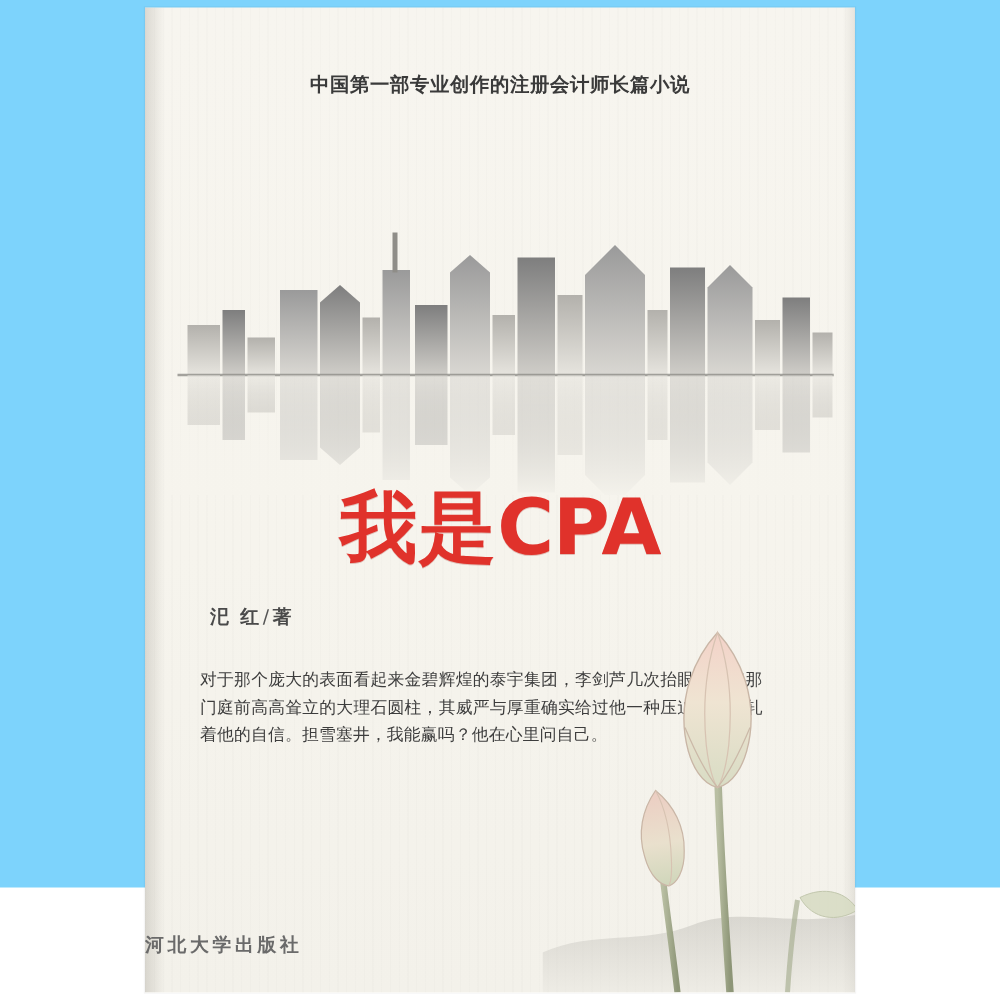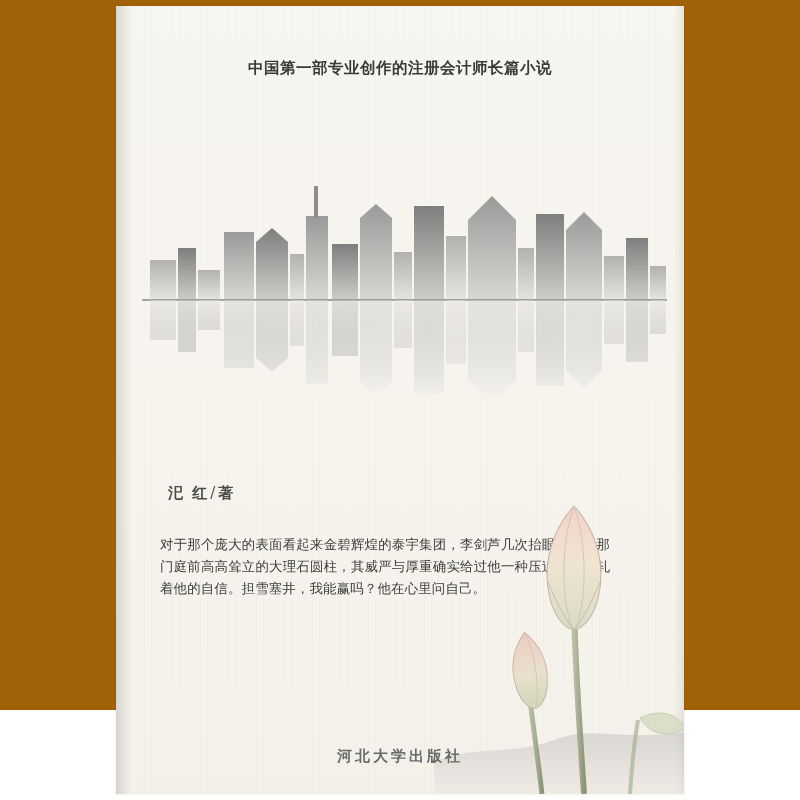--- a/index.html
+++ b/index.html
@@ -13,21 +13,21 @@
     font-family: "Liberation Sans", sans-serif;
     overflow: hidden;
   }
 
   #cover {
     position: absolute;
     left: 0;
     top: 0;
     width: 800px;
     height: 710px;
-    background: #a16207;
+    background: #7dd3fc;
   }
 
   
   .paper {
     position: absolute;
     left: 116px;
     top: 6px;
     width: 568px;
     height: 788px;
     background:
@@ -143,21 +143,20 @@
     text-align: justify;
     letter-spacing: 0.2px;
   }
 
   
   .publisher {
     position: absolute;
     left: 0;
     right: 0;
     bottom: 28px;
-    text-align: center;
     font-family: "DejaVu Sans", "Liberation Sans", sans-serif;
     font-size: 15px;
     font-weight: 700;
     color: #6a6a6a;
     letter-spacing: 3px;
   }
 
   
   .lotus {
     position: absolute;
@@ -257,20 +256,23 @@
         <rect x="0" y="144" width="540" height="96" fill="#f6f4ed" opacity="0"></rect>
         <rect x="0" y="144" width="540" height="96" style="fill:#f6f4ed" opacity="0.0"></rect>
         <linearGradient id="fade" x1="0" y1="0" x2="0" y2="1">
           <stop offset="0%" stop-color="#f6f4ed" stop-opacity="0"></stop>
           <stop offset="100%" stop-color="#f6f4ed" stop-opacity="1"></stop>
         </linearGradient>
         <rect x="0" y="144" width="540" height="100" fill="url(#fade)"></rect>
       </svg>
     </div>
 
+    <div class="title">
+      <span>我是</span><span class="latin">CPA</span>
+    </div>
 
     <div class="author">
       <span>汜 红</span><span class="slash">/</span><span>著</span>
     </div>
 
     <div class="blurb">对于那个庞大的表面看起来金碧辉煌的泰宇集团，李剑芦几次抬眼眺望它那门庭前高高耸立的大理石圆柱，其威严与厚重确实给过他一种压迫感，碾轧着他的自信。担雪塞井，我能赢吗？他在心里问自己。</div>
 
     <div class="lotus">
       <svg width="260" height="300" viewBox="0 0 260 300" xmlns="http://www.w3.org/2000/svg">
         <defs>

